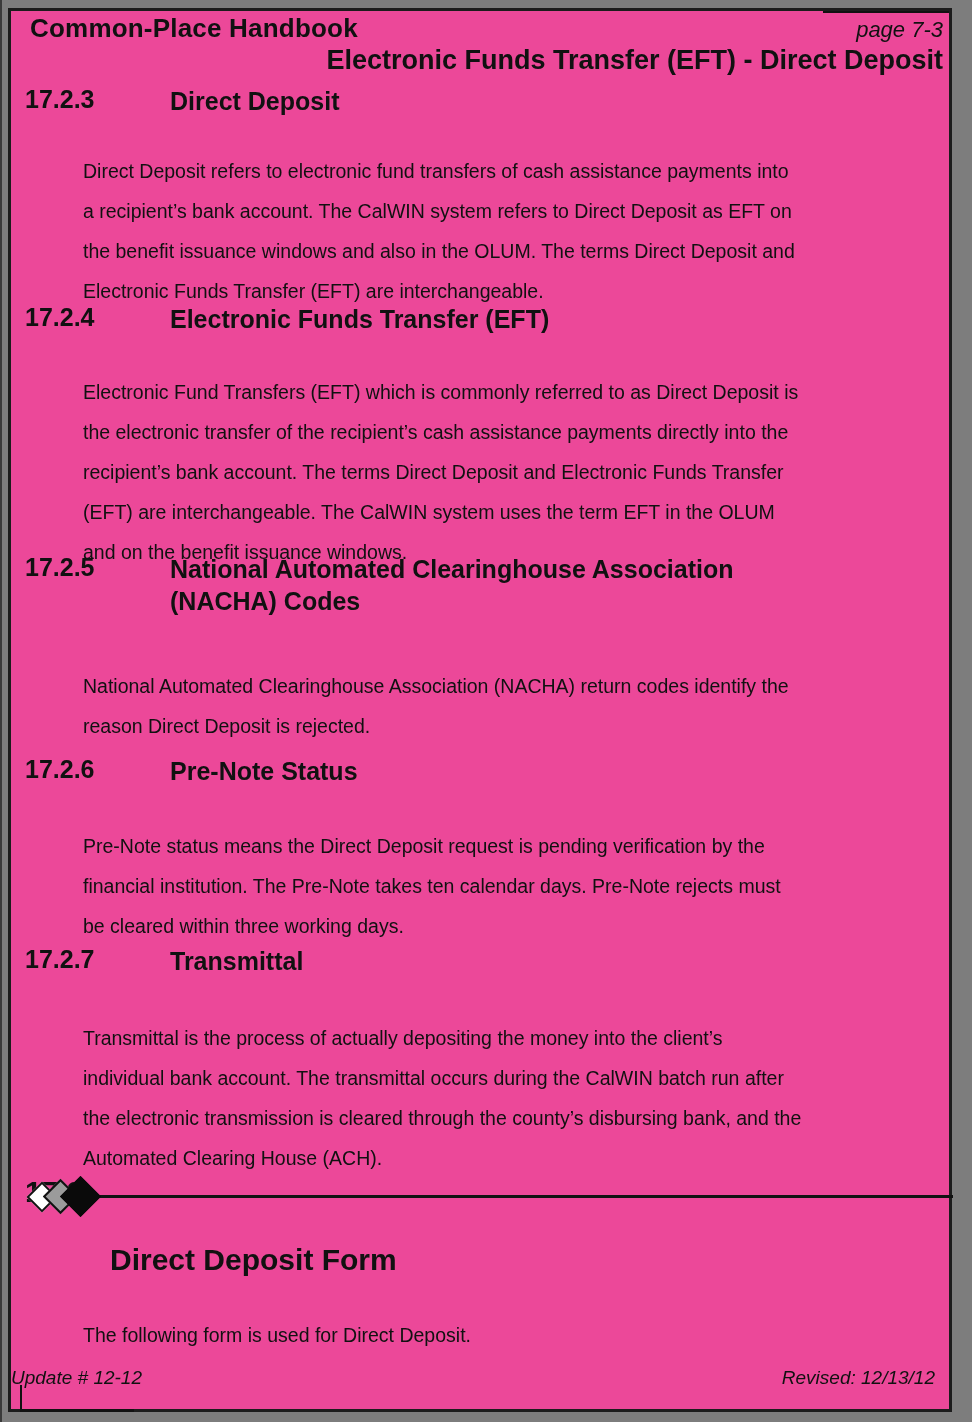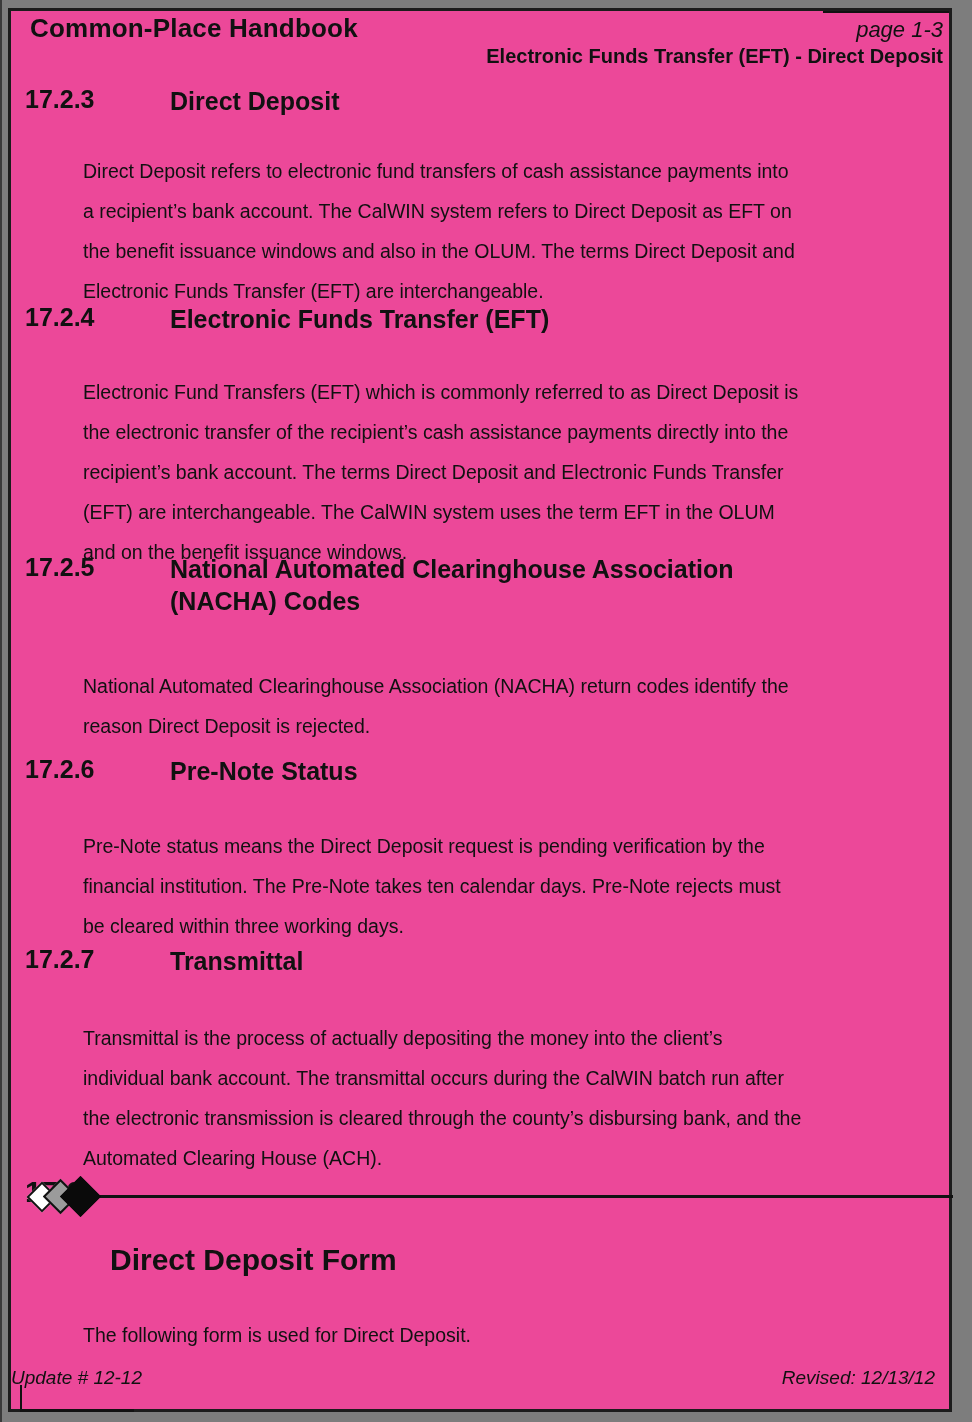--- a/index.html
+++ b/index.html
@@ -16,21 +16,21 @@
     position:absolute; left:8px; top:8px;
     width:944px; height:1404px;
     background:#ec4899;
     border:3px solid #1c1c1c;
   }
   .abs { position:absolute; }
 
   .book-title { left:19px; top:2px; font-size:26px; font-weight:bold; letter-spacing:0.2px; }
   .header-rule { top:0; right:0; width:126px; border-top:2px solid #111; }
   .page-number { top:6px; right:6px; font-size:22px; font-style:italic; }
-  .subtitle { top:34px; right:6px; font-size:20px; font-weight:bold; }
+  .subtitle { top:34px; right:6px; font-size:27px; font-weight:bold; }
 
   .sec-num { left:14px; font-size:25px; font-weight:bold; }
   .sec-title { left:159px; font-size:25px; font-weight:bold; line-height:32px; white-space:pre-line; width:740px; }
 
   .body-text {
     left:72px; width:880px;
     font-size:19.5px; line-height:40px;
     white-space:pre-line;
   }
 
@@ -52,21 +52,21 @@
 </style>
 </head>
 <body>
 
 <div class="scan-edge-left"></div>
 
 <div class="page">
 
   <div class="abs book-title">Common-Place Handbook</div>
   <div class="abs header-rule"></div>
-  <div class="abs page-number">page 1-3</div>
+  <div class="abs page-number">page 7-3</div>
   <div class="abs subtitle">Electronic Funds Transfer (EFT) - Direct Deposit</div>
 
   <div class="abs sec-num" style="top:74px">17.2.3</div>
   <div class="abs sec-title" style="top:74px">Direct Deposit</div>
   <div class="abs body-text" style="top:140px">Direct Deposit refers to electronic fund transfers of cash assistance payments into
 a recipient’s bank account. The CalWIN system refers to Direct Deposit as EFT on
 the benefit issuance windows and also in the OLUM. The terms Direct Deposit and
 Electronic Funds Transfer (EFT) are interchangeable.</div>
 
   <div class="abs sec-num" style="top:292px">17.2.4</div>

